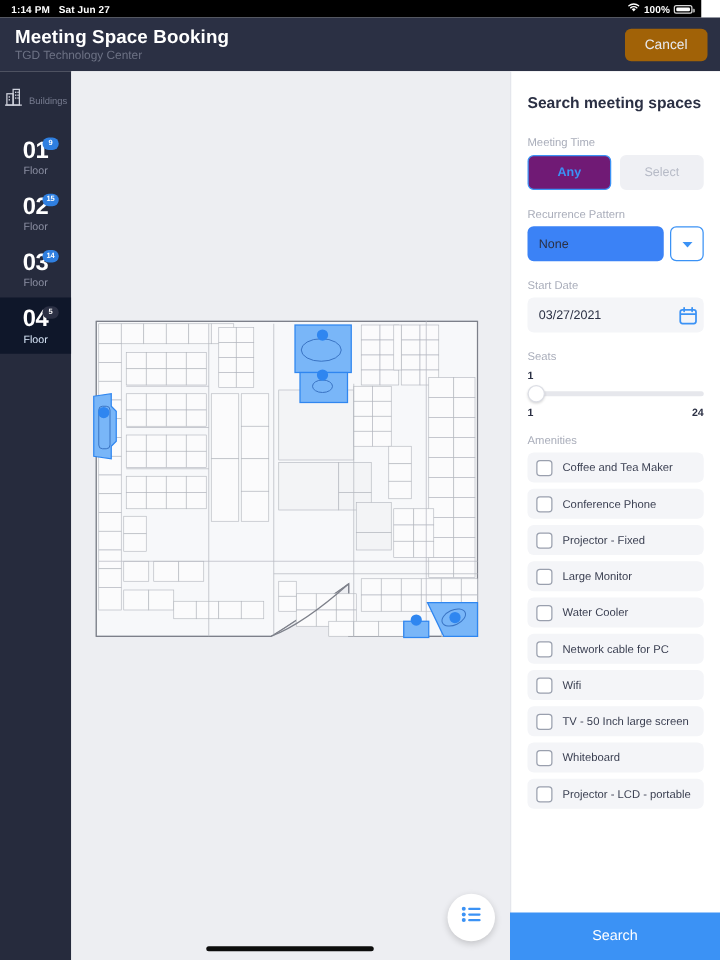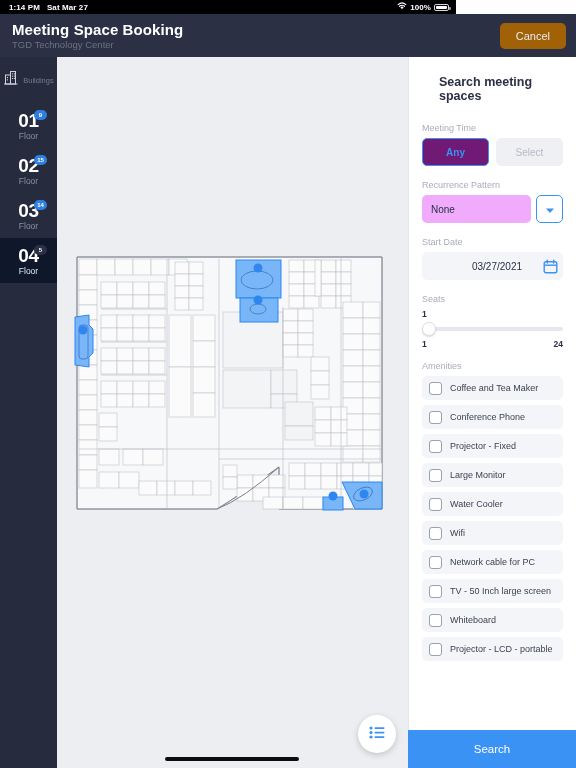--- a/index.html
+++ b/index.html
@@ -6,21 +6,21 @@
   html, body {
     width: 576px; height: 768px;
     font-family: "Liberation Sans", sans-serif;
     background: #ffffff;
     overflow: hidden;
   }
   #app { position: relative; width: 576px; height: 768px; }
 
   
   .statusbar {
-    position: absolute; top: 0; left: 0; width: 456px; height: 14px;
+    position: absolute; top: 0; left: 0; width: 561px; height: 14px;
     background: #000000; color: #ffffff;
     display: flex; align-items: center;
     font-size: 8px; letter-spacing: .1px; justify-content: space-between;
   }
   .sb-time { margin-left: 9px; font-weight: 600; }
   .sb-date { margin-left: 7px; font-weight: 600; }
   .sb-right { margin-left: auto; margin-right: 7px; display: flex; align-items: center; gap: 3px; }
   .sb-batt-pct { font-weight: 600; font-size: 8px; }
   .batt { width: 15px; height: 7px; border: 1px solid #d8d8d8; border-radius: 2px; position: relative; }
   .batt::after { content:""; position:absolute; right:-2.5px; top:2px; width:1.5px; height:3px; background:#9a9a9a; border-radius:0 1px 1px 0; }
@@ -88,50 +88,49 @@
   }
 
   
   .panel {
     position: absolute; top: 57px; left: 408px; width: 168px; height: 711px;
     background: #ffffff; border-left: 1px solid #e4e6ec;
     overflow: hidden;
   }
   .panel-title {
     font-size: 12.5px; font-weight: bold; color: #2b3044;
-    margin: 18px 0 0 30px;
+    margin: 18px 0 0 13px;
   }
   .field-label { color: #a9adba; font-size: 9px; margin: 0 0 5px 13px; }
   .mt-wrap { display: flex; gap: 7px; margin: 0 13px; }
   .seg {
     flex: 1; height: 28px; border-radius: 5px;
     display: flex; align-items: center; justify-content: center;
     font-size: 10px; cursor: pointer;
   }
   .seg.on { background: #701a75; border: 1px solid #3b92f5; color: #3b92f5; font-weight: bold; }
   .seg.off { background: #eff0f4; border: 1px solid #eff0f4; color: #b6bac6; }
 
   .select-row { display: flex; margin: 0 13px; gap: 5px; }
   .select-box {
-    flex: 1; height: 28px; background: #f0abfc; border-radius: 5px;
+    flex: 1; height: 28px; background: #3b82f6; border-radius: 5px;
     display: flex; align-items: center; padding-left: 9px;
     font-size: 10px; color: #2b3044; cursor: pointer;
   }
   .select-caret {
     width: 27px; height: 28px; border: 1px solid #3b92f5; border-radius: 5px;
     background: #ffffff; display: flex; align-items: center; justify-content: center; cursor: pointer;
   }
 
   .date-row { display: flex; align-items: center; margin: 0 13px; position: relative; }
   .date-box {
     flex: 1; height: 28px; background: #f4f5f8; border-radius: 5px;
     display: flex; align-items: center; padding-left: 9px;
     font-size: 10px; color: #2b3044; border: none;
     font-family: "Liberation Sans", sans-serif;
-    text-align: center;
   }
   .cal-btn { position: absolute; right: 5px; cursor: pointer; display: flex; }
 
   .seats-val { font-size: 8.5px; font-weight: bold; color: #2b3044; margin: 0 0 3px 13px; }
   .slider-wrap { position: relative; margin: 0 13px; height: 14px; }
   .slider-track {
     position: absolute; top: 5px; left: 6px; right: 0; height: 4px;
     background: #e6e7ec; border-radius: 3px;
   }
   .slider-thumb {
@@ -160,21 +159,21 @@
     cursor: pointer;
   }
 </style>
 </head>
 <body>
 
 <div id="app">
 
   <div class="statusbar">
     <span class="sb-time">1:14 PM</span>
-    <span class="sb-date">Sat Mar 27</span>
+    <span class="sb-date">Sat Jun 27</span>
     <span class="sb-right">
       <span>
         <svg width="10" height="8" viewBox="0 0 10 8">
             <path d="M5 7.2 L6.6 5.3 A2.4 2.4 0 0 0 3.4 5.3 Z" fill="#fff"></path>
             <path d="M1.1 2.6 A6 6 0 0 1 8.9 2.6" stroke="#fff" stroke-width="1.1" fill="none" stroke-linecap="round"></path>
             <path d="M2.5 4.3 A4 4 0 0 1 7.5 4.3" stroke="#fff" stroke-width="1.1" fill="none" stroke-linecap="round"></path>
           </svg>
       </span>
       <span class="sb-batt-pct">100%</span>
       <span class="batt">
@@ -570,28 +569,28 @@
     <div class="amenity">
       <span class="chk"></span>
       <span class="amenity-label">Large Monitor</span>
     </div>
     <div class="amenity">
       <span class="chk"></span>
       <span class="amenity-label">Water Cooler</span>
     </div>
     <div class="amenity">
       <span class="chk"></span>
+      <span class="amenity-label">Network cable for PC</span>
+    </div>
+    <div class="amenity">
+      <span class="chk"></span>
       <span class="amenity-label">Wifi</span>
     </div>
     <div class="amenity">
       <span class="chk"></span>
-      <span class="amenity-label">Network cable for PC</span>
-    </div>
-    <div class="amenity">
-      <span class="chk"></span>
       <span class="amenity-label">TV - 50 Inch large screen</span>
     </div>
     <div class="amenity">
       <span class="chk"></span>
       <span class="amenity-label">Whiteboard</span>
     </div>
     <div class="amenity">
       <span class="chk"></span>
       <span class="amenity-label">Projector - LCD - portable</span>
     </div>

